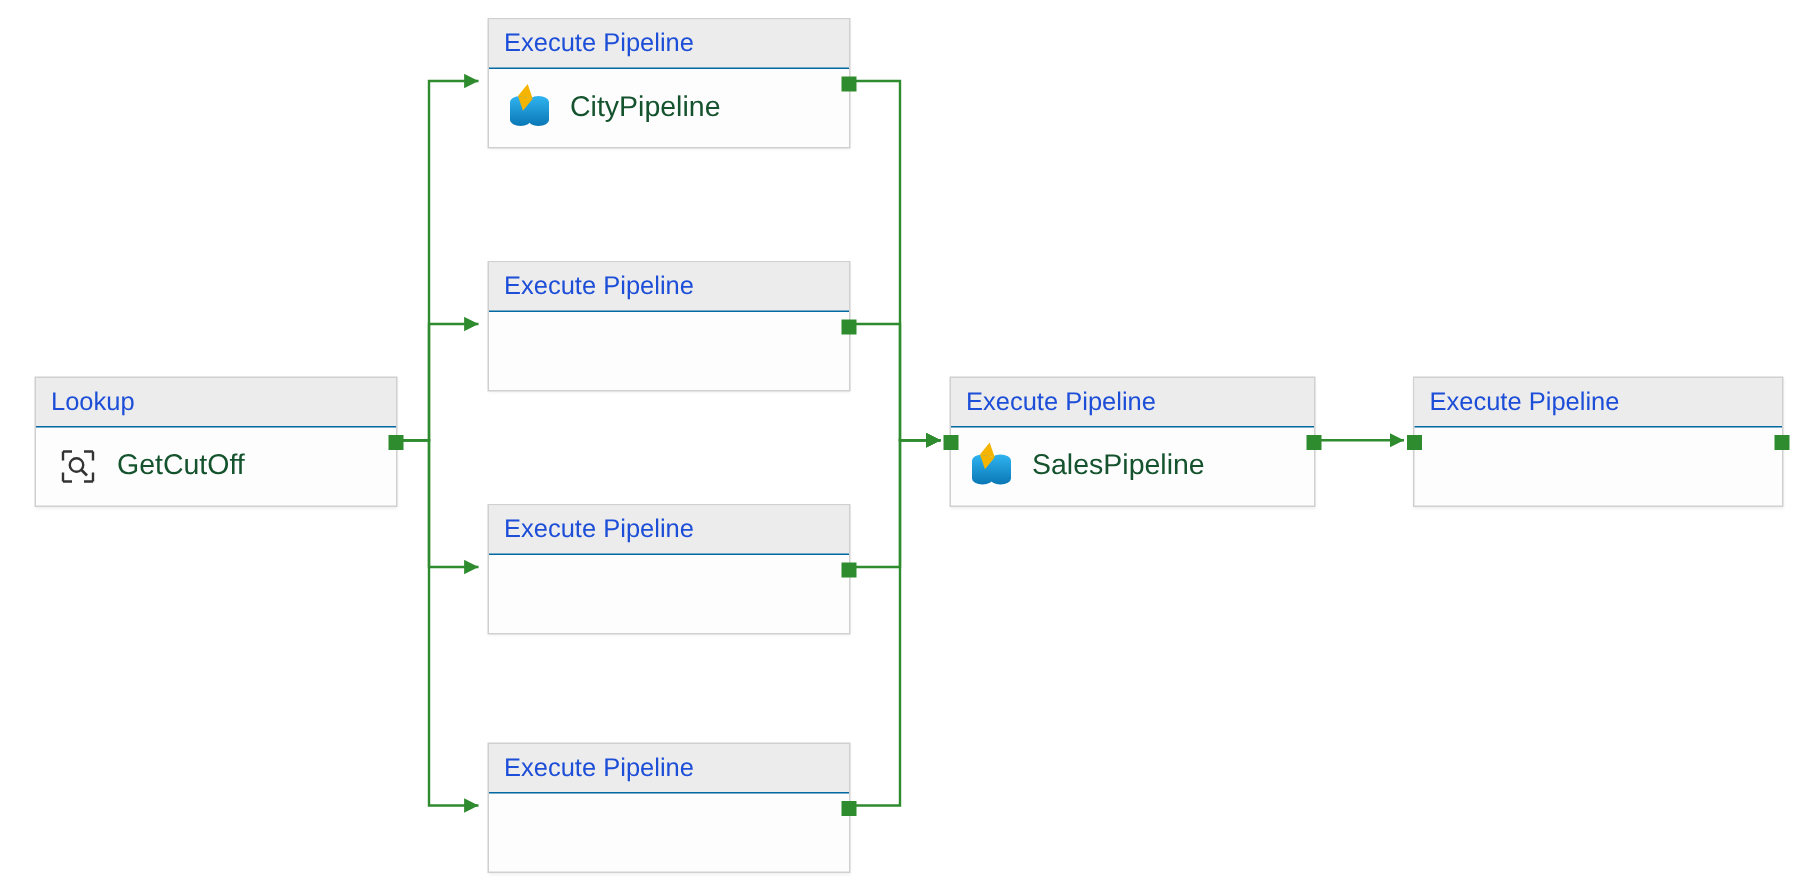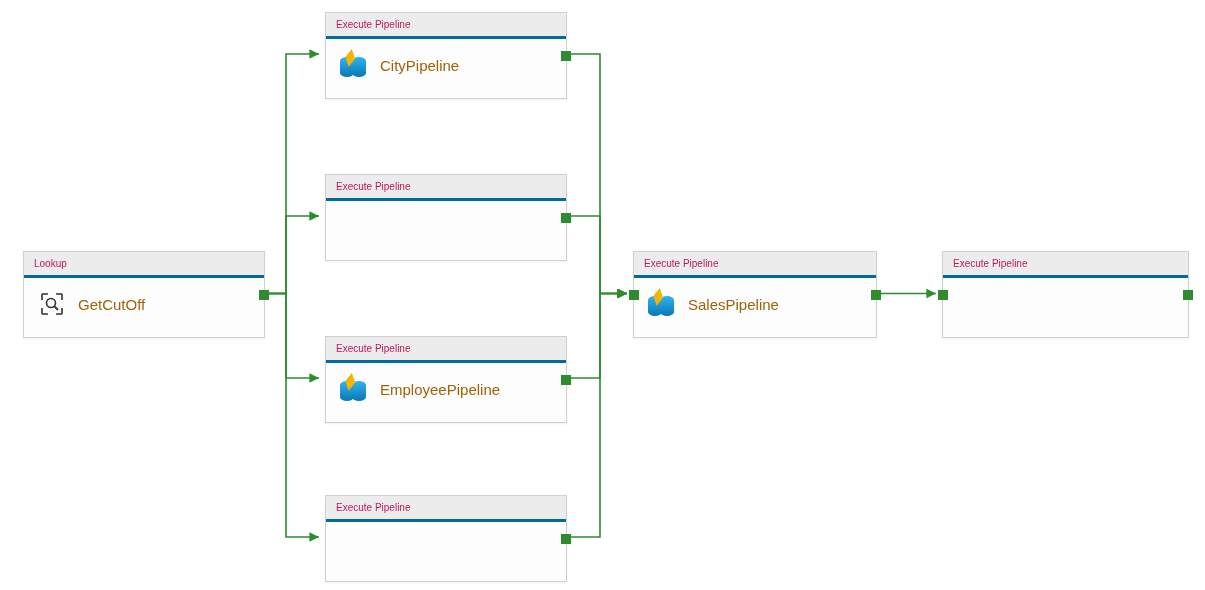--- a/index.html
+++ b/index.html
@@ -1,22 +1,22 @@
 <!DOCTYPE html>
 <html><head>
 <meta charset="utf-8">
 <style>
 html,body{margin:0;padding:0;width:1205px;height:590px;background:#fff;font-family:"Segoe UI",Arial,sans-serif;overflow:hidden}
 .canvas{position:relative;width:1205px;height:590px}
 svg.connectors{position:absolute;left:0;top:0;width:1205px;height:590px;pointer-events:none}
 
 .activity{position:absolute;border:1px solid #d0d0d0;background:#fdfdfd;box-shadow:0 1px 2px rgba(0,0,0,0.06)}
-.activity .header{background:#ececec;color:#be185d;font-size:10px;padding:6px 10px;border-bottom:3px solid #0369a1}
+.activity .header{background:#ececec;color:#1d4ed8;font-size:17px;padding:6px 10px;border-bottom:1px solid #0369a1}
 .activity .body{display:flex;align-items:center;padding:12px 14px}
-.activity .body .label{font-size:15px;color:#a16207;margin-left:12px}
+.activity .body .label{font-size:19px;color:#14532d;margin-left:12px}
 
 .port{position:absolute;width:10px;height:10px;background:#2e8b2e}
 .port.right{right:-5px}
 .port.left{left:-5px}
 
 .icon-box{width:28px;height:28px;display:flex;align-items:center;justify-content:center}
 
 
 .pipe-icon{position:relative;width:30px;height:24px}
 .pipe-icon .cyl{position:absolute;width:14px;height:20px;background:#0a8fd6;border-radius:7px 7px 7px 7px / 4px 4px 4px 4px}
@@ -86,30 +86,20 @@
     <span class="port right" style="top:38px"></span>
   </div>
 
   <div class="activity" style="left:325px;top:174px;width:240px;height:85px">
     <div class="header">Execute Pipeline</div>
     <span class="port right" style="top:38px"></span>
   </div>
 
   <div class="activity" style="left:325px;top:336px;width:240px;height:85px">
     <div class="header">Execute Pipeline</div>
-    <div class="body">
-      <span class="icon-box">
-          <span class="pipe-icon">
-            <span class="cyl left"></span>
-            <span class="cyl right"></span>
-            <span class="bolt"></span>
-          </span>
-        </span>
-      <span class="label">EmployeePipeline</span>
-    </div>
     <span class="port right" style="top:38px"></span>
   </div>
 
   <div class="activity" style="left:325px;top:495px;width:240px;height:85px">
     <div class="header">Execute Pipeline</div>
     <span class="port right" style="top:38px"></span>
   </div>
 
   <div class="activity" style="left:633px;top:251px;width:242px;height:85px">
     <div class="header">Execute Pipeline</div>

